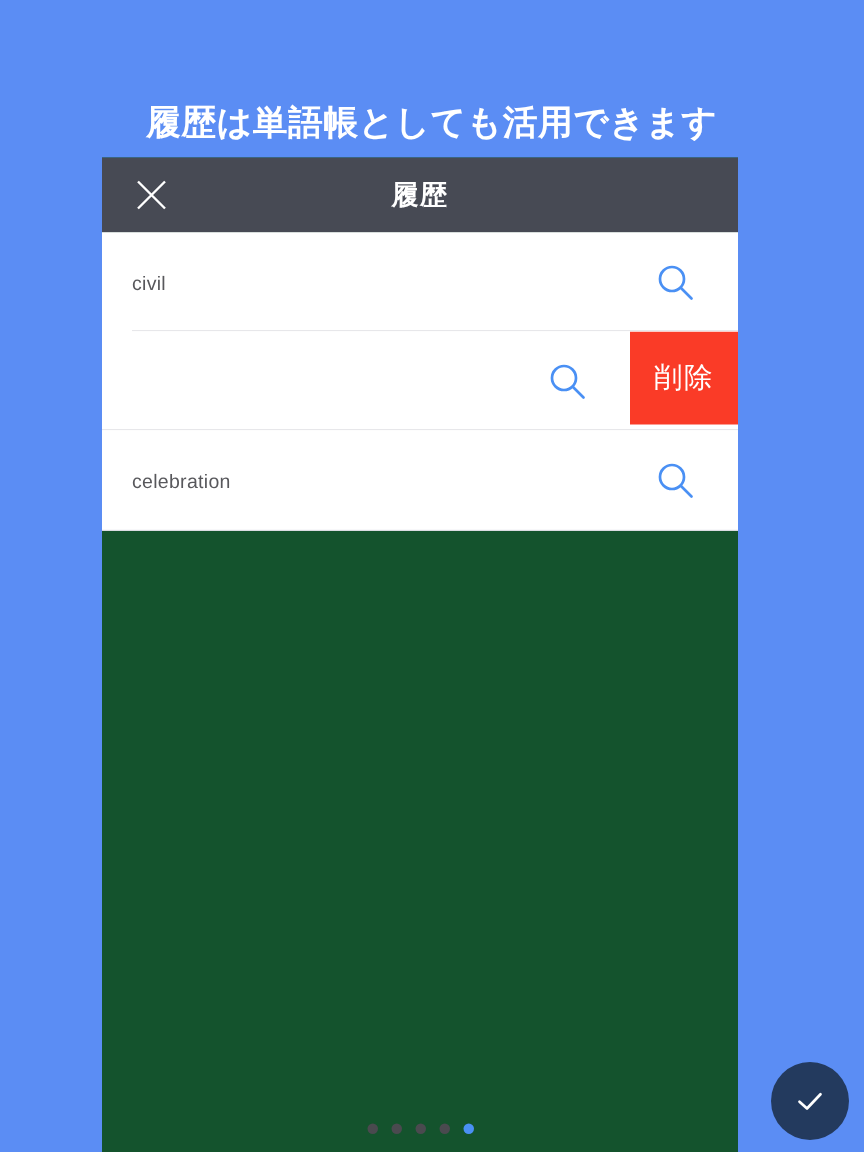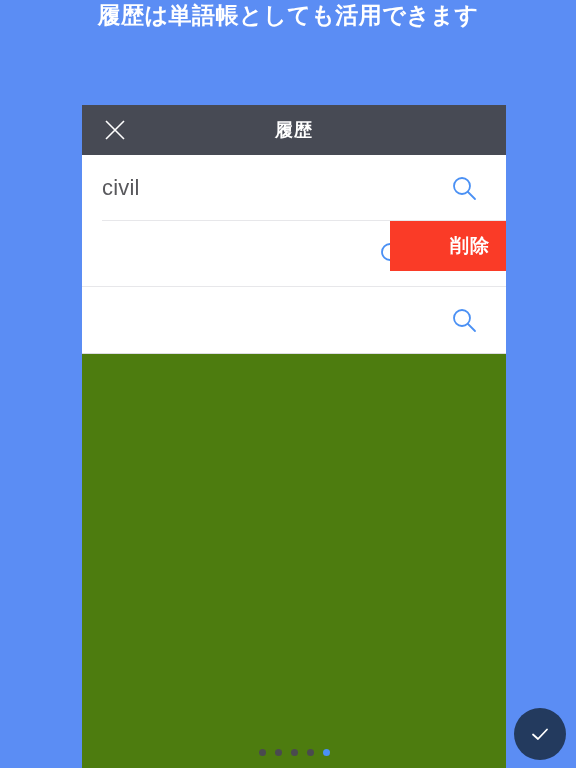--- a/index.html
+++ b/index.html
@@ -16,39 +16,39 @@
   }
 
   
   .caption {
     position: absolute;
     top: 0;
     left: 0;
     width: 576px;
     height: 105px;
     display: flex;
-    align-items: flex-start;
+    align-items: flex-end;
     justify-content: center;
     color: #ffffff;
     font-size: 23px;
     font-weight: bold;
     letter-spacing: 0.5px;
     text-align: center;
     padding-bottom: 8px;
     box-sizing: border-box;
   }
 
   
   .phone {
     position: absolute;
-    left: 82px;
+    left: 68px;
     top: 105px;
     width: 424px;
     height: 663px;
-    background: #4d7c0f;
+    background: #14532d;
     overflow: hidden;
   }
 
   .navbar {
     position: relative;
     height: 50px;
     background: #474a54;
     display: flex;
     align-items: center;
     justify-content: center;
@@ -94,21 +94,21 @@
     height: 66px;
     display: flex;
     align-items: center;
     background: #ffffff;
   }
   .row.swiped .row-inner {
     left: -72px;
   }
   .row-label {
     margin-left: 20px;
-    font-size: 22px;
+    font-size: 13px;
     color: #58585c;
     letter-spacing: 0.2px;
     white-space: nowrap;
   }
   .row-search {
     position: absolute;
     right: 28px;
     top: 50%;
     transform: translateY(-50%);
     width: 28px;
@@ -126,31 +126,30 @@
   }
   .sep-full {
     left: 0;
   }
 
   .delete-btn {
     position: absolute;
     right: 0;
     top: 0;
     width: 72px;
-    height: 50px;
+    height: 62px;
     background: #fa3b27;
     color: #ffffff;
     display: flex;
     align-items: center;
     justify-content: center;
     font-size: 19px;
-    font-weight: bold;
+    font-weight: normal;
     letter-spacing: 1px;
     cursor: pointer;
-    padding-left: 44px;
   }
 
   .list-bottom-sep {
     height: 1px;
     background: #dcdce2;
   }
 
   .empty-area {
     background: #eeeef4;
     flex: 1;
@@ -239,20 +238,21 @@
             <path d="M18 18 L25 25" stroke="#4a90f4" stroke-width="1.8" fill="none" stroke-linecap="round"></path>
           </svg>
         </span>
       </div>
       <div class="sep sep-full"></div>
       <div class="delete-btn">削除</div>
     </div>
 
     <div class="row">
       <div class="row-inner">
+        <span class="row-label">celebration</span>
         <span class="row-search">
           <svg width="28" height="28" viewBox="0 0 28 28">
             <circle cx="12" cy="12" r="8" stroke="#4a90f4" stroke-width="1.8" fill="none"></circle>
             <path d="M18 18 L25 25" stroke="#4a90f4" stroke-width="1.8" fill="none" stroke-linecap="round"></path>
           </svg>
         </span>
       </div>
     </div>
 
     <div class="list-bottom-sep"></div>

